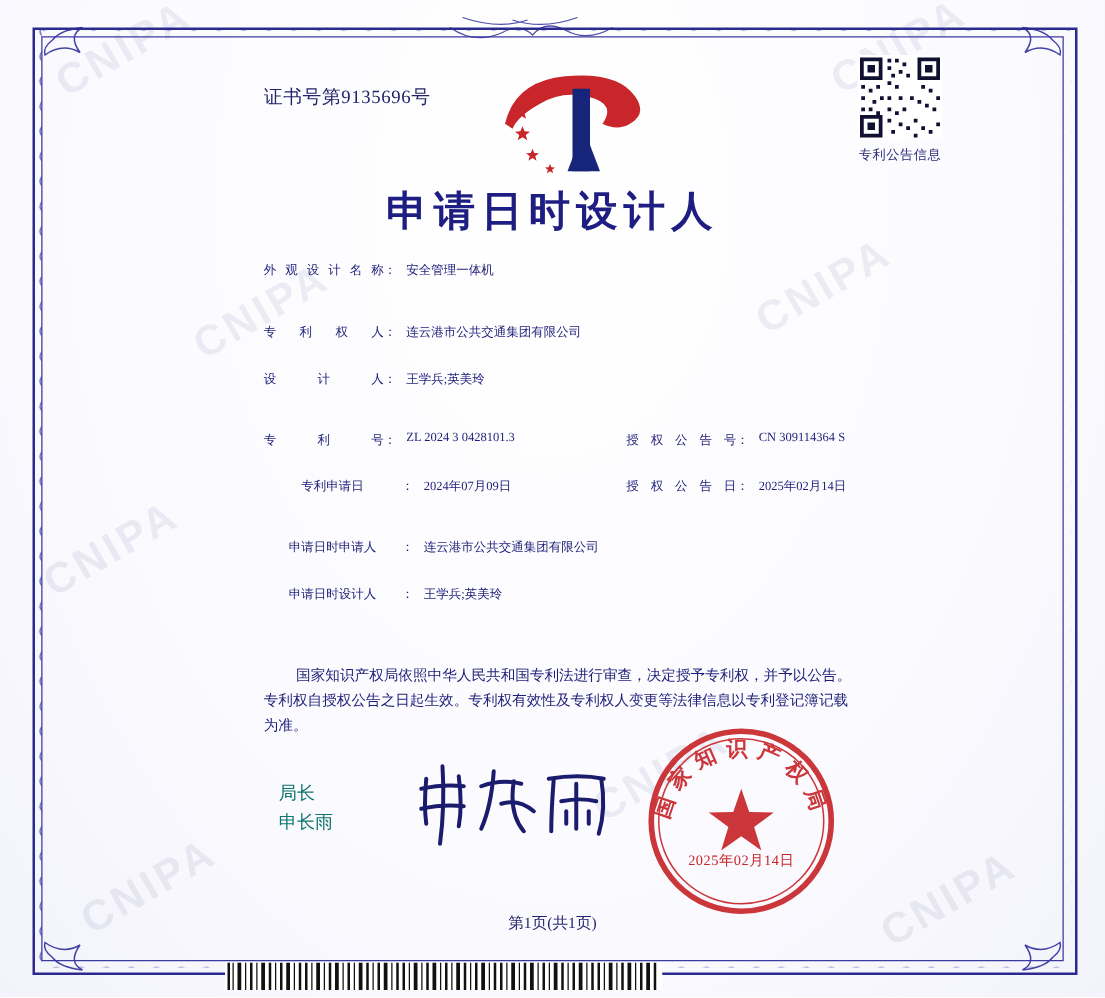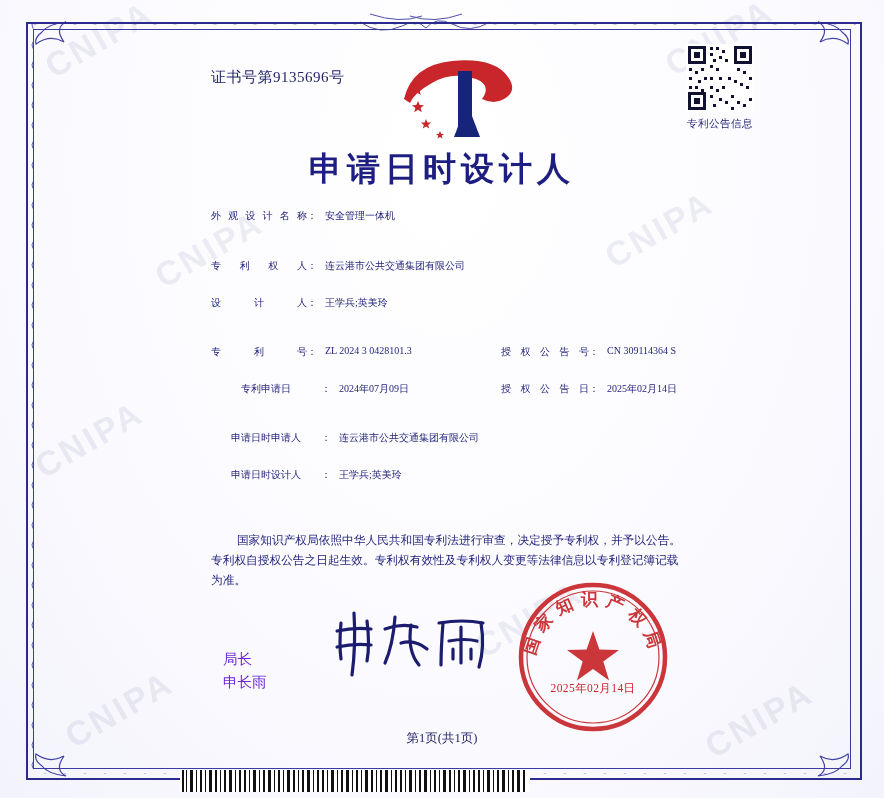--- a/index.html
+++ b/index.html
@@ -183,24 +183,24 @@
   }
   .statement .indent {
     text-indent: 24px;
     text-align: right;
   }
 
   
   .sig-block {
     position: absolute;
     left: 190px;
-    top: 619px;
+    top: 595px;
     font-size: 14.5px;
     line-height: 23px;
-    color: #6d28d9;
+    color: #0f766e;
   }
   .handwriting {
     position: absolute;
     left: 290px;
     top: 580px;
     width: 180px;
     height: 70px;
   }
 
   

